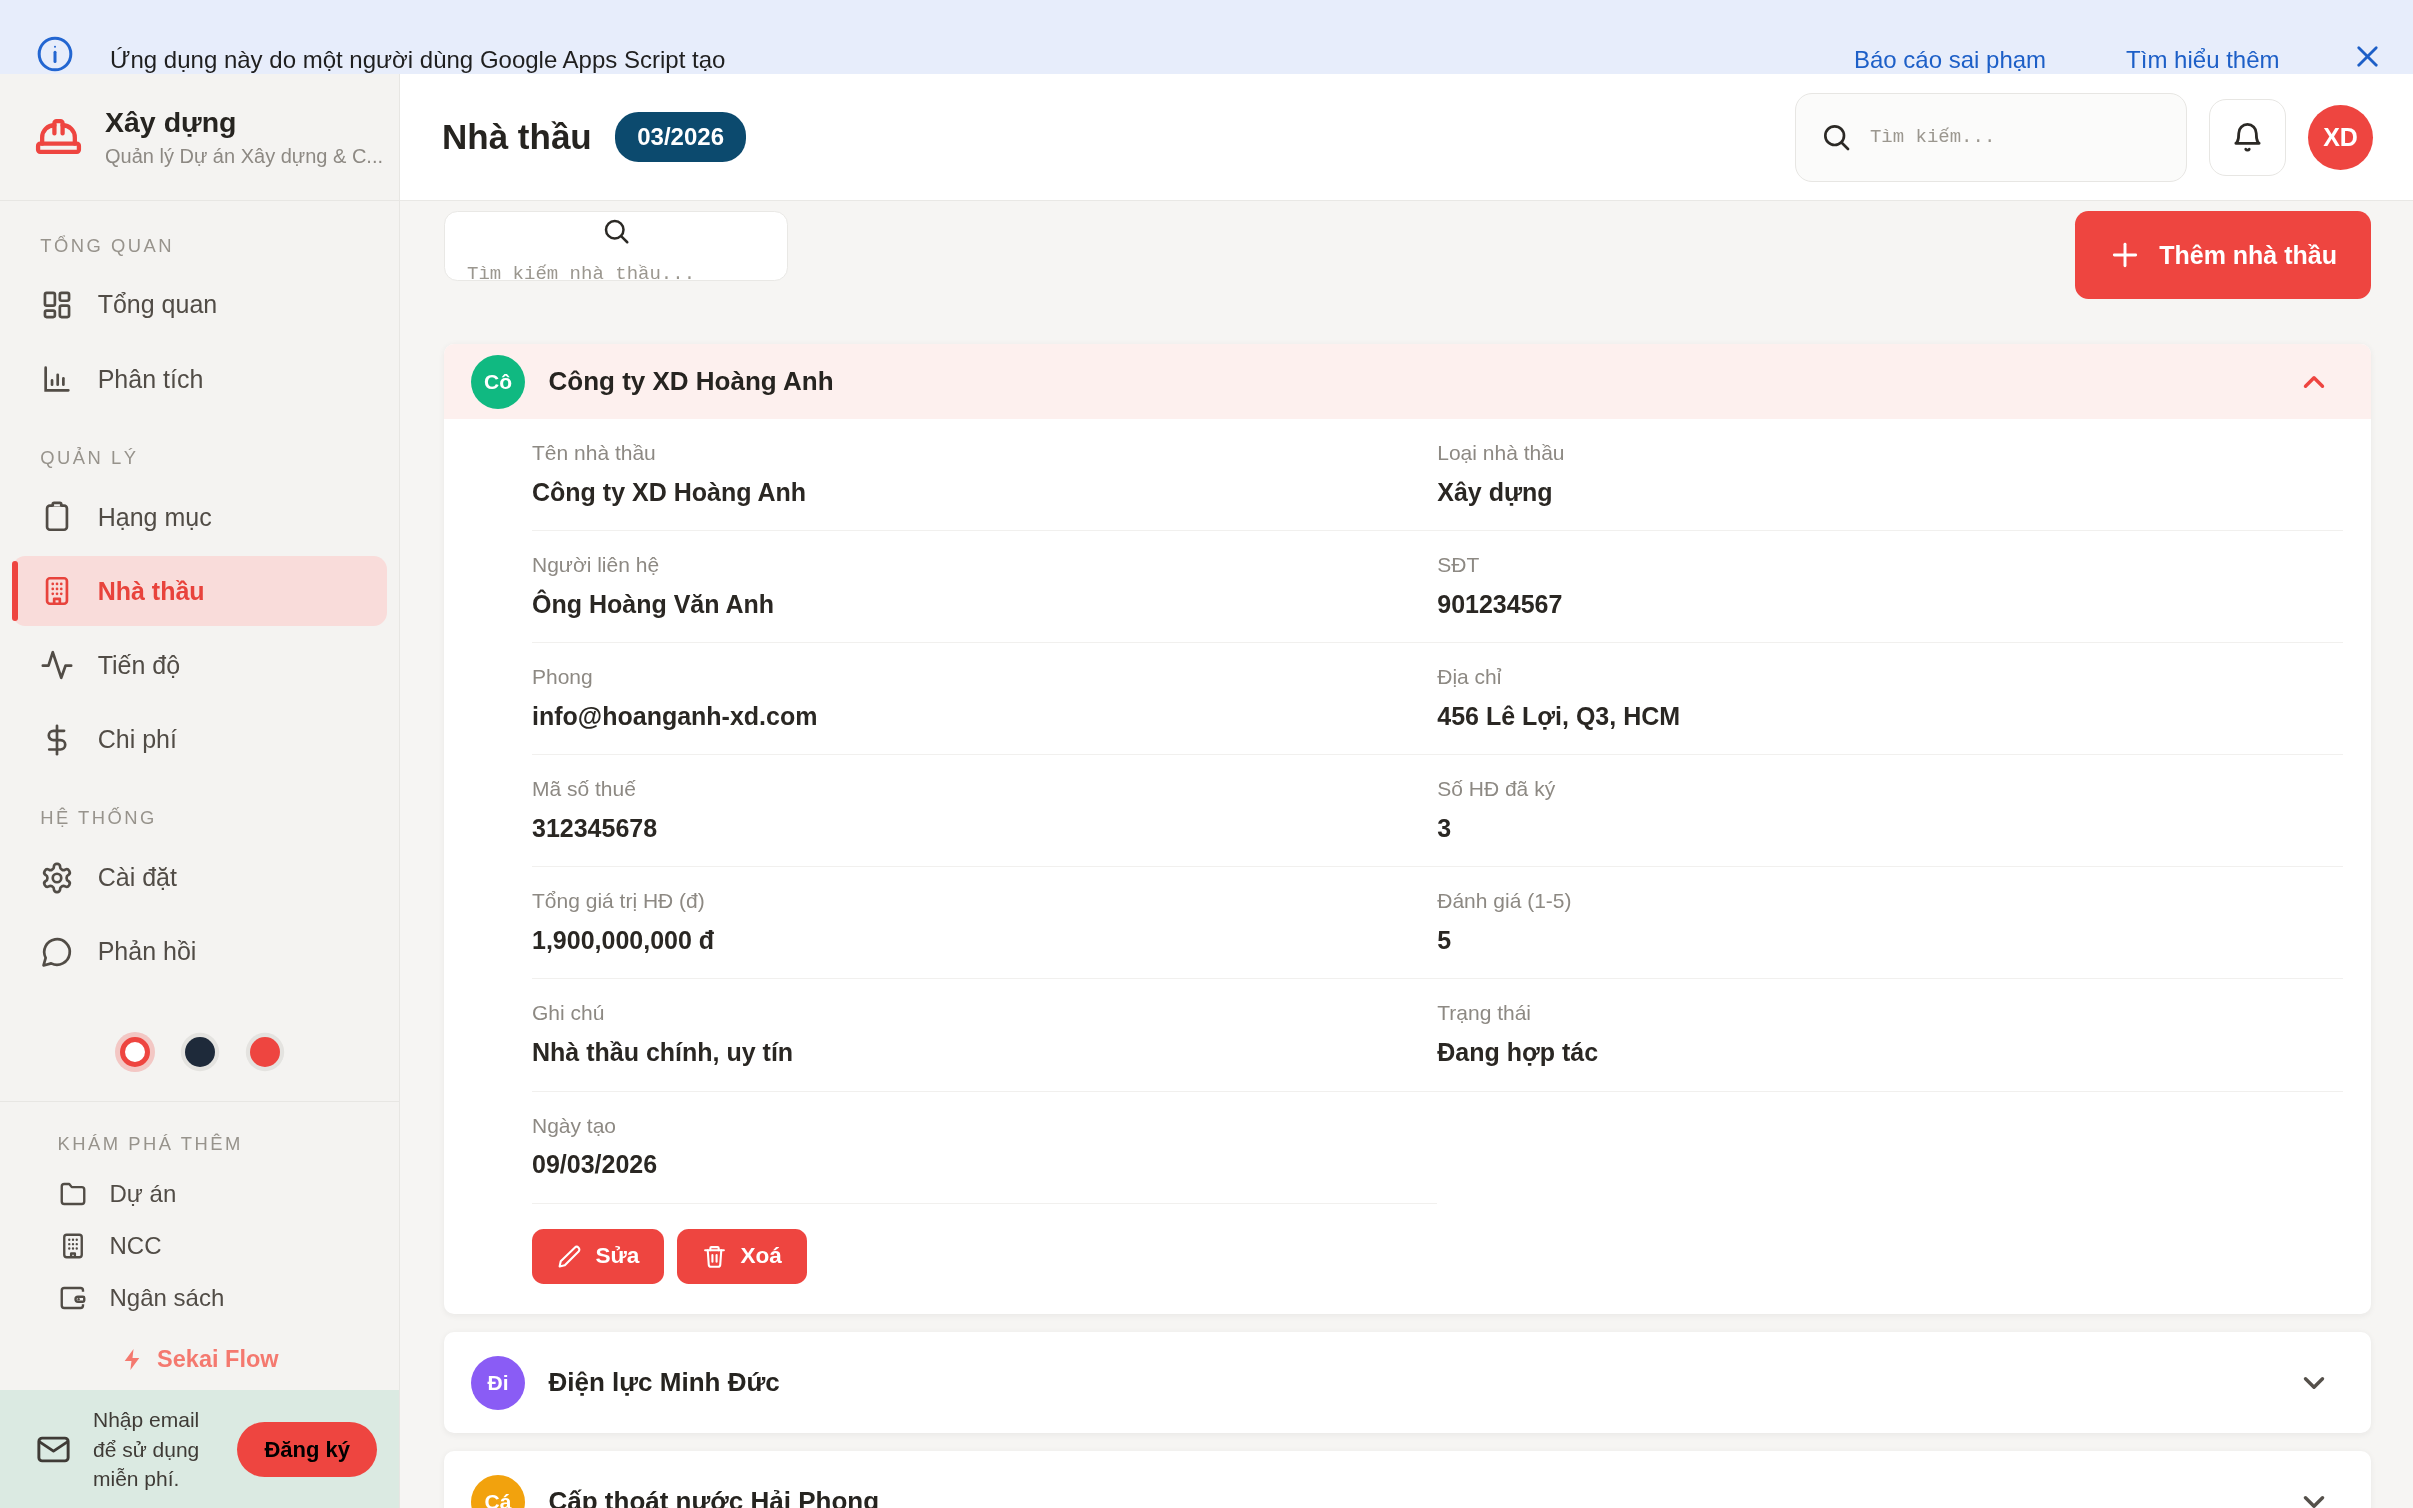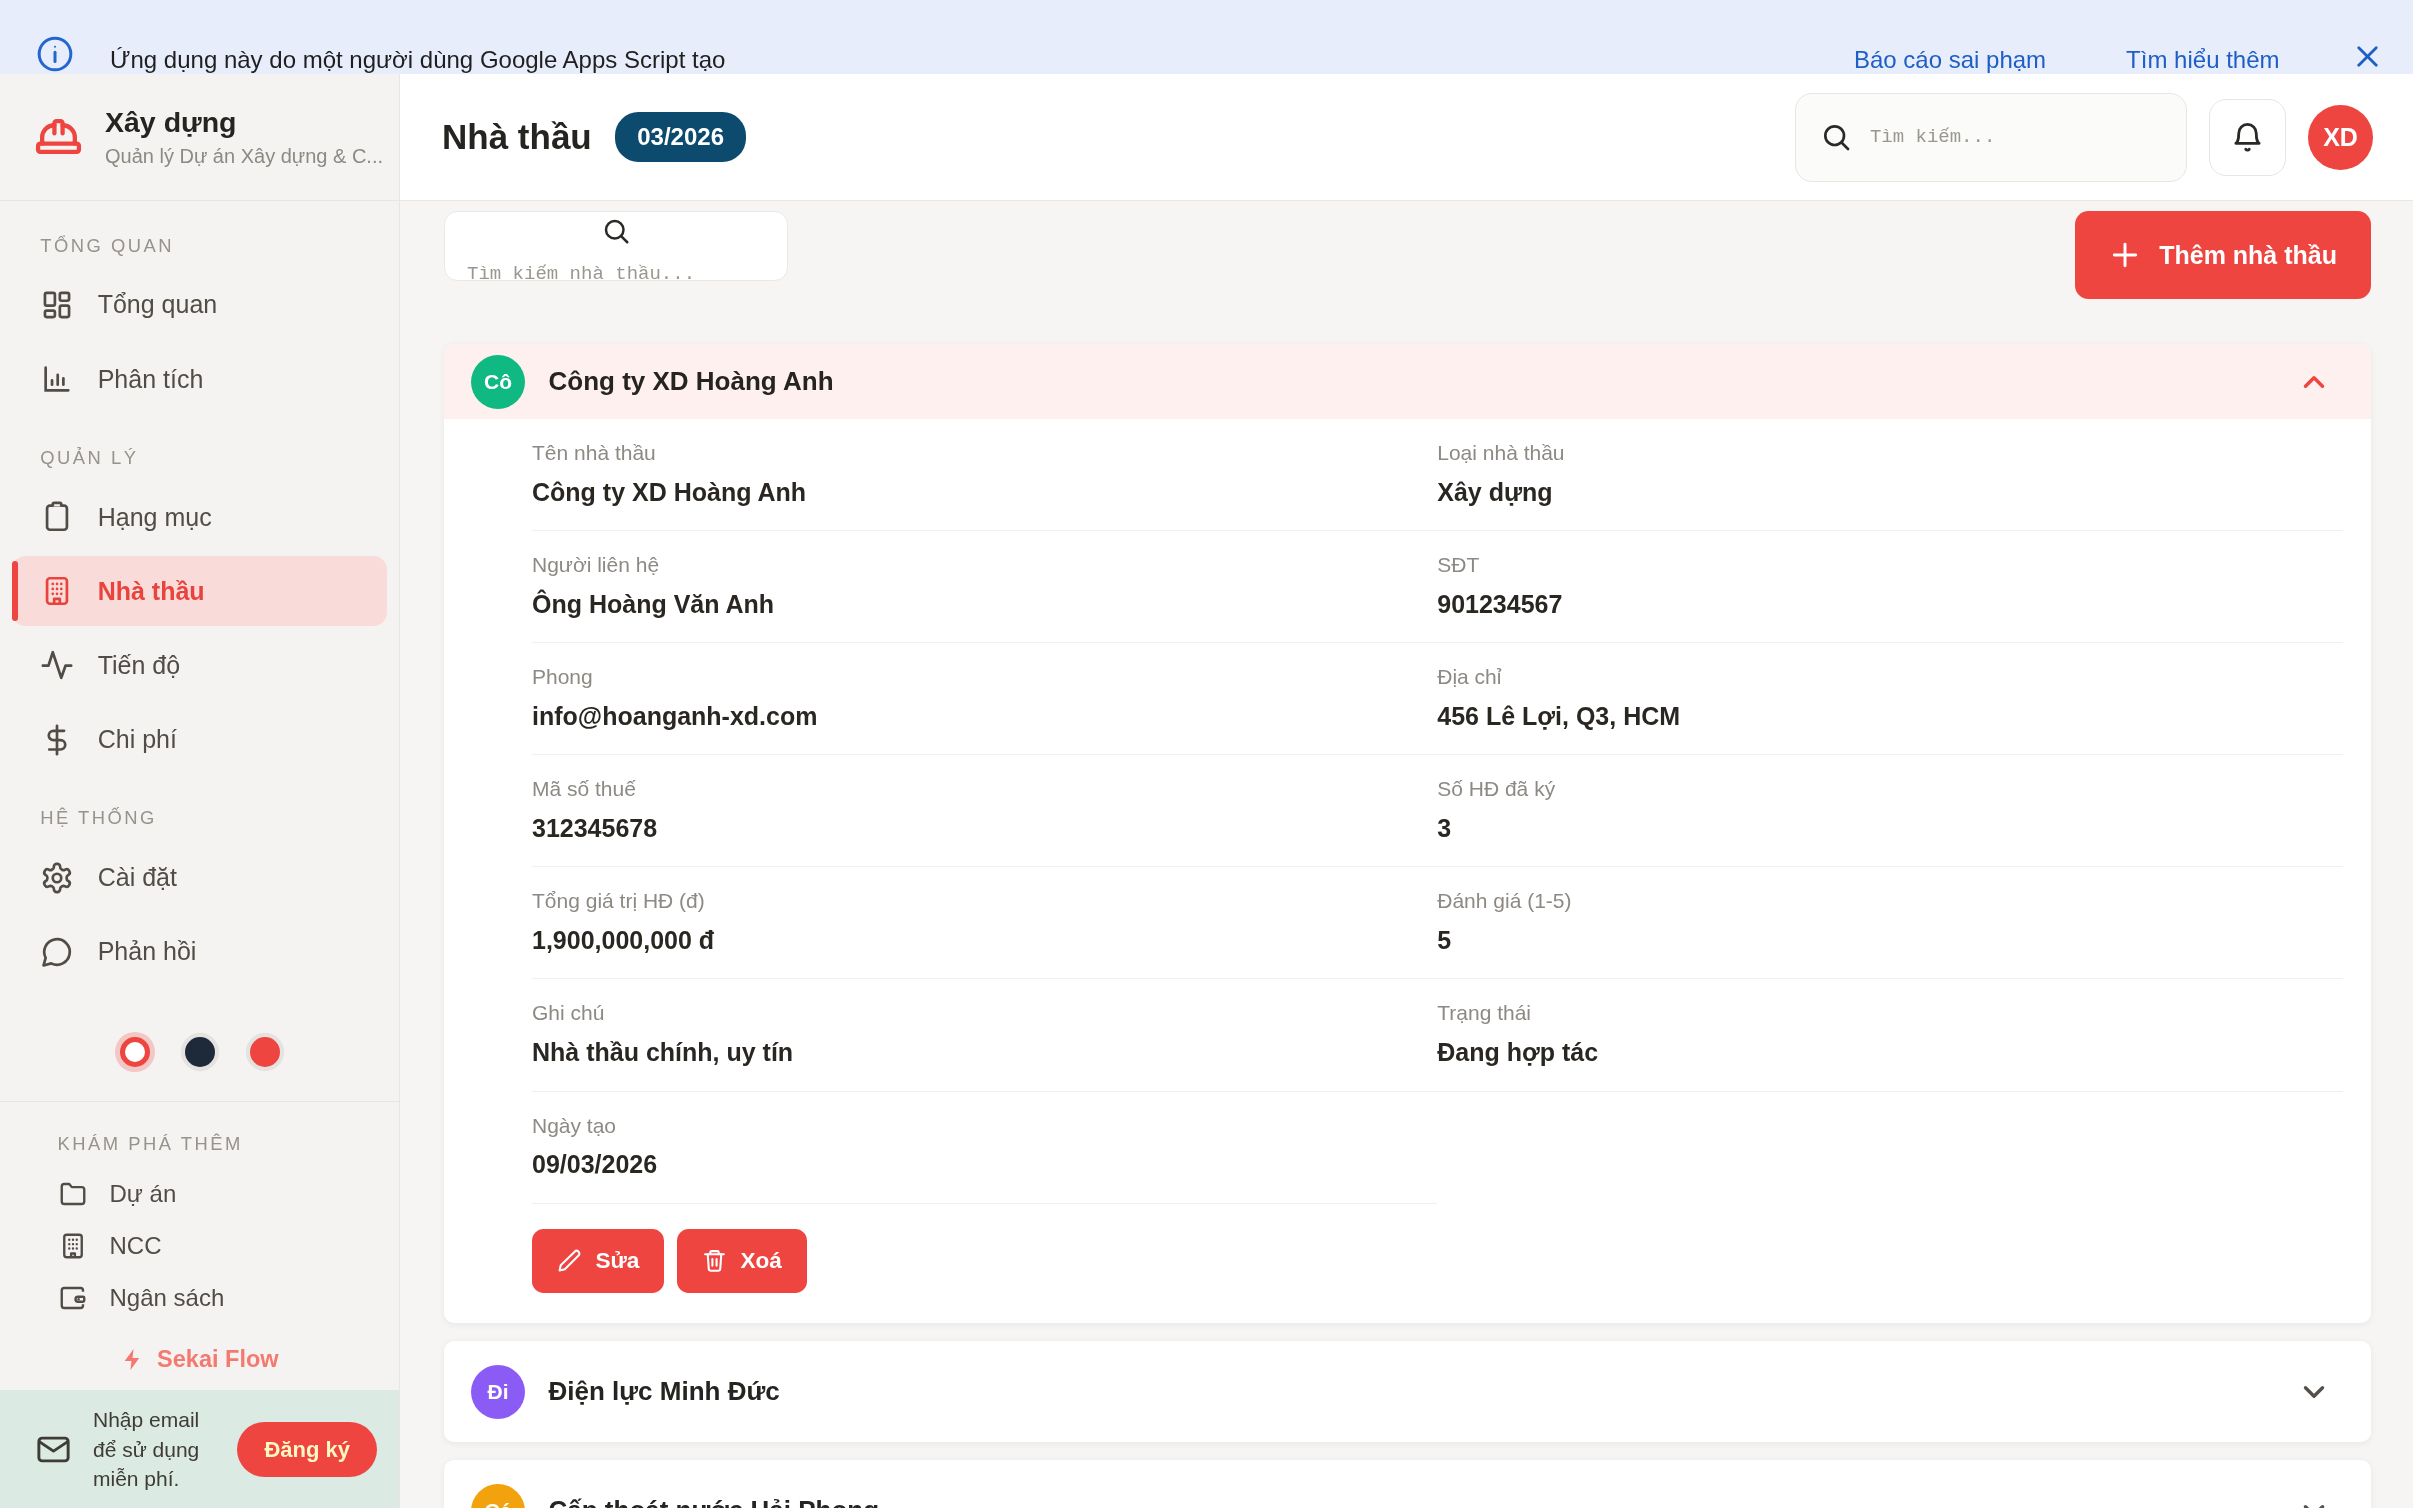--- a/index.html
+++ b/index.html
@@ -40,21 +40,21 @@
   .dot-red  { background:#ee4540; box-shadow:0 0 0 4.2px #e4e3e0; }
   .explore { border-top:0.8px solid #e7e6e3; padding:17px 29px 0; flex:none; }
   .explore .nav-label { margin-top:3.4px; }
   .explore-item { display:flex; align-items:center; gap:22px; height:52px; padding:0 28.5px; font-size:24px;
     color:#514c46; cursor:pointer; border-radius:11.7px; }
   .sekai { display:flex; justify-content:center; align-items:center; gap:11.7px; color:#f4796f;
     font-size:23.5px; font-weight:bold; padding:22px 0 17px; cursor:pointer; }
   .email-bar { background:#dbeae2; height:119px; flex:none; display:flex; align-items:center; gap:20px; padding:0 22px 0 34px; }
   .email-icon { color:#3f3b36; flex:none; }
   .email-text { font-size:21px; color:#3f3b36; line-height:1.4; flex:1; }
-  .signup-btn { background:#ee4540; color:#fef9c3; font-size:22px; font-weight:bold; border:none;
+  .signup-btn { background:#ee4540; color:#000000; font-size:22px; font-weight:bold; border:none;
     border-radius:34px; padding:14.2px 27px; cursor:pointer; font-family:inherit; flex:none; }
 
   
   .main { flex:1; display:flex; flex-direction:column; min-width:0; }
   .header { height:127px; background:#fff; border-bottom:0.8px solid #e9e8e5; display:flex; align-items:center;
     padding:0 40px 0 42px; flex:none; }
   .page-title { font-size:35px; font-weight:bold; color:#262420; }
   .badge { margin-left:23.5px; background:#0c4a6e; color:#fff; font-size:24px; font-weight:bold;
     border-radius:23.5px; padding:11px 22px; }
   .header-right { margin-left:auto; display:flex; align-items:center; gap:22px; }
@@ -88,21 +88,21 @@
   .chev-red { color:#ee4540; } .chev-gray { color:#55504a; }
 
   .card-body { padding:0 28.5px 0 88px; }
   .fgrid { display:grid; grid-template-columns:1fr 1fr; }
   .fcell { padding:22px 0 23.5px; border-bottom:1.7px solid #f1f0ee; }
   .fcell.nb { border-bottom:none; }
   .flabel { font-size:21px; color:#8d8983; margin-bottom:12.6px; }
   .fvalue { font-size:25px; font-weight:bold; color:#2a2723; }
   .actions { display:flex; gap:12.6px; padding:25px 0 30px; }
   .act-btn { display:flex; align-items:center; gap:13.4px; background:#ee4540; color:#fff; border:none;
-    border-radius:11.7px; font-size:22.6px; font-weight:bold; height:64px; padding:0 25px; cursor:pointer; font-family:inherit; }
+    border-radius:11.7px; font-size:22.6px; font-weight:bold; height:55px; padding:0 25px; cursor:pointer; font-family:inherit; }
 </style>
 </head>
 <body>
 
 <div class="banner">
   <span class="banner-info">
     <svg width="40" height="40" viewBox="0 0 24 24" fill="none" stroke="currentColor" stroke-width="1.8" stroke-linecap="round">
         <circle cx="12" cy="12" r="9.5"></circle>
         <line x1="12" y1="11" x2="12" y2="16.5"></line>
         <circle cx="12" cy="7.6" r="0.6" fill="currentColor" stroke="none"></circle>

